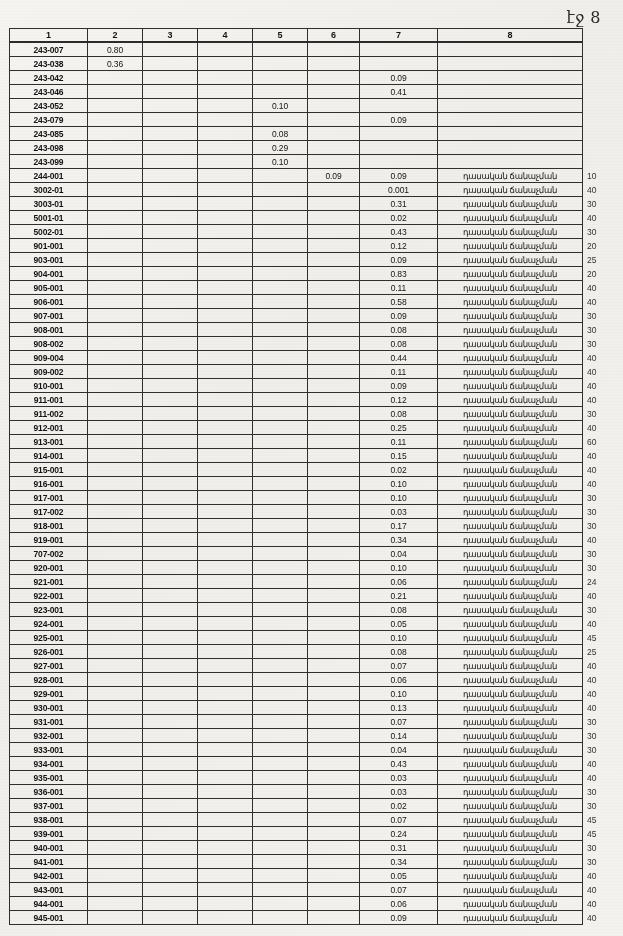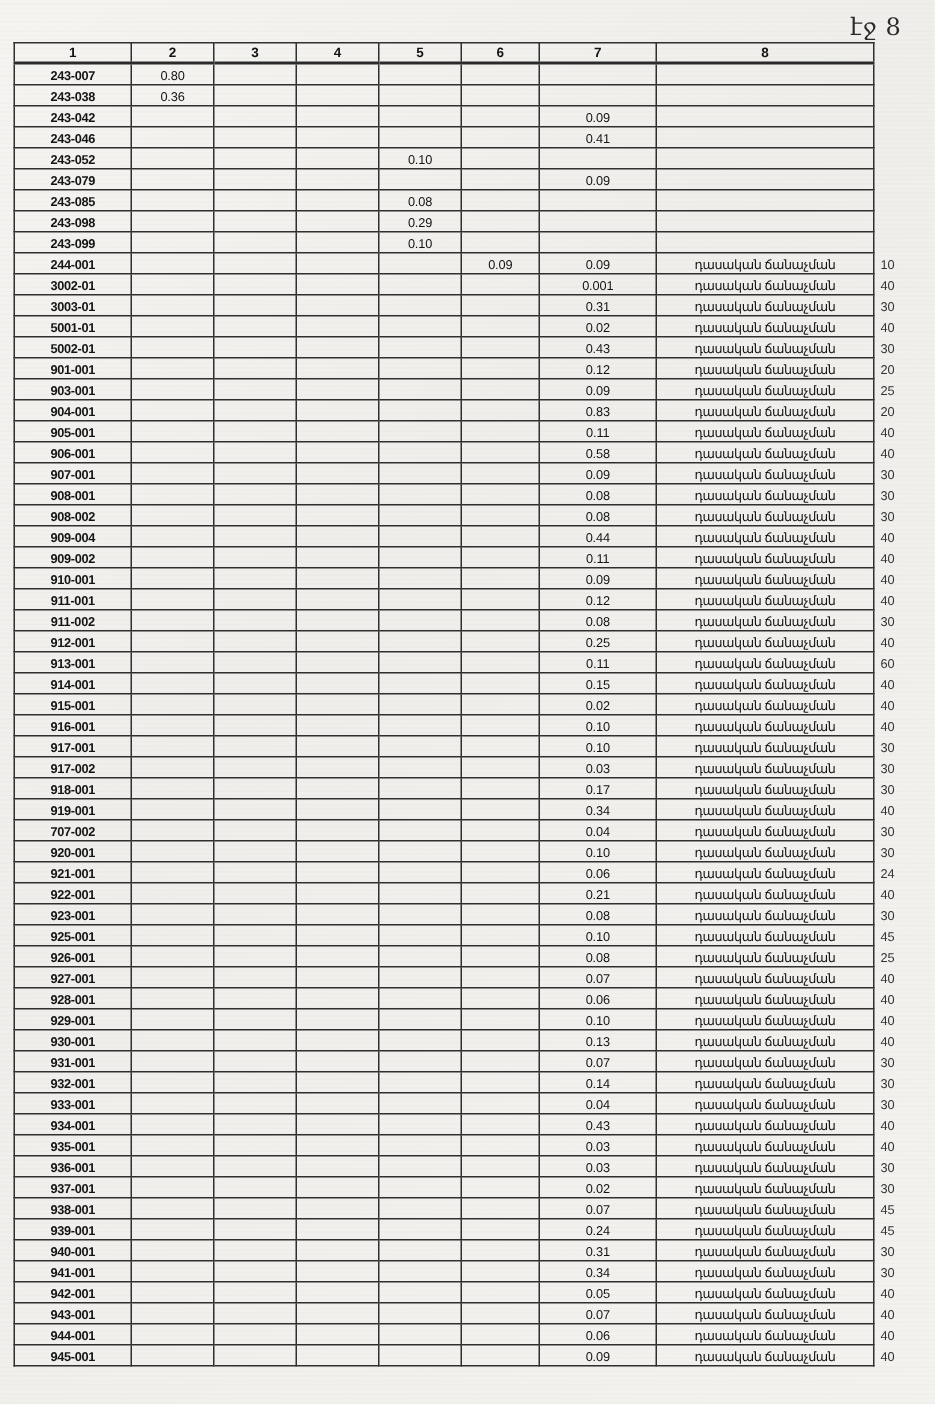--- a/index.html
+++ b/index.html
@@ -584,20 +584,31 @@
           <td class="num"></td>
           <td class="num"></td>
           <td class="num"></td>
           <td class="num"></td>
           <td class="num"></td>
           <td class="num">0.08</td>
           <td class="note">դասական ճանաչման</td>
           <td class="c-9 tail">30</td>
         </tr>
         <tr>
+          <td class="code">924-001</td>
+          <td class="num"></td>
+          <td class="num"></td>
+          <td class="num"></td>
+          <td class="num"></td>
+          <td class="num"></td>
+          <td class="num">0.05</td>
+          <td class="note">դասական ճանաչման</td>
+          <td class="c-9 tail">40</td>
+        </tr>
+        <tr>
           <td class="code">925-001</td>
           <td class="num"></td>
           <td class="num"></td>
           <td class="num"></td>
           <td class="num"></td>
           <td class="num"></td>
           <td class="num">0.10</td>
           <td class="note">դասական ճանաչման</td>
           <td class="c-9 tail">45</td>
         </tr>

